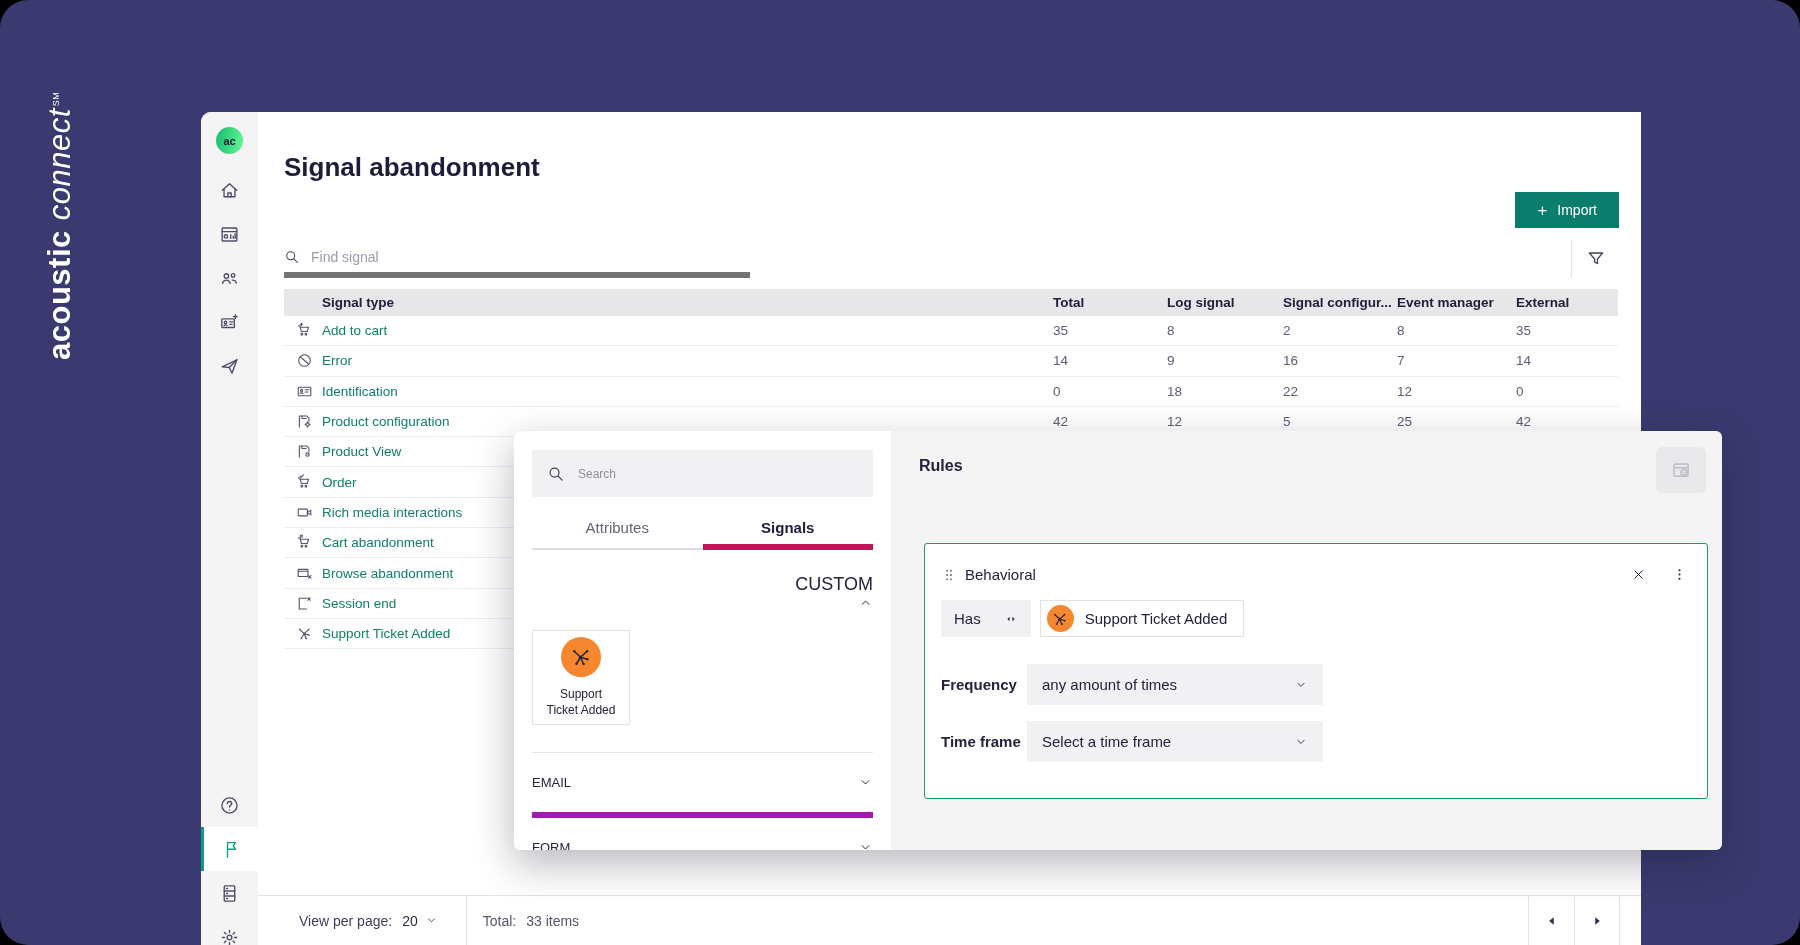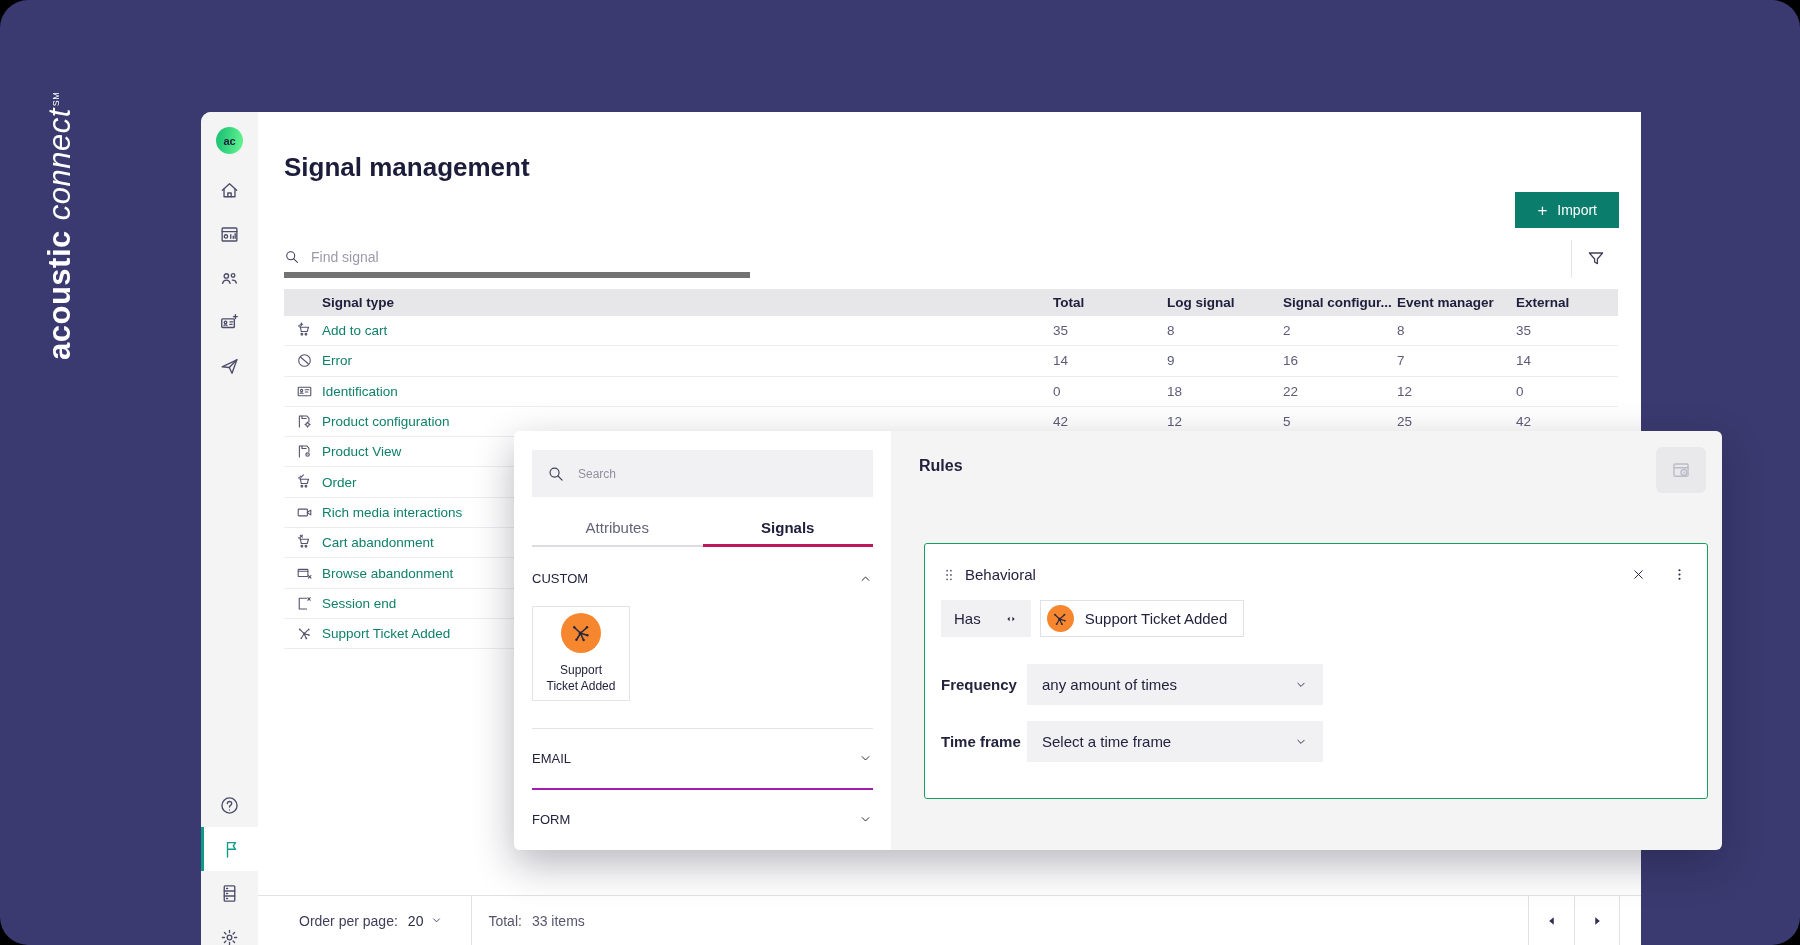--- a/index.html
+++ b/index.html
@@ -75,35 +75,35 @@
   .overlay{position:absolute;left:514px;top:431px;width:1208px;height:419px;display:flex;
     border-radius:6px;box-shadow:0 14px 40px rgba(15,15,40,.30);overflow:hidden;z-index:5;}
   .picker{width:377px;background:#fff;box-sizing:border-box;padding:19px 18px 0 18px;flex:none;}
   .searchbox{height:47px;background:#f1f1f3;display:flex;align-items:center;gap:11px;padding:0 15px;color:#3f3f5c;}
   .searchbox .ic svg{width:18px;height:18px;}
   .searchbox input{border:none;outline:none;background:transparent;font-size:12px;font-family:inherit;width:100%;color:#2c2c4a;}
   .searchbox input::placeholder{color:#8f8fa0;}
   .tabs{display:flex;margin-top:22px;}
   .tab{flex:1;text-align:center;padding-bottom:9px;font-size:15px;color:#63637a;
     border-bottom:2px solid #dcdce2;cursor:pointer;}
-  .tab.active{color:#20203e;font-weight:700;border-bottom:3px solid #be185d;padding-bottom:8px;}
-  .sec-head{display:flex;align-items:flex-start;justify-content:space-between;margin-top:24px;
-    font-size:13px;color:#23233f;cursor:pointer;}
+  .tab.active{color:#20203e;font-weight:700;border-bottom:6px solid #be185d;padding-bottom:8px;}
+  .sec-head{display:flex;align-items:flex-end;justify-content:space-between;margin-top:24px;
+    font-size:18px;color:#23233f;cursor:pointer;flex-direction:column;}
   .sec-head .ic svg{width:15px;height:15px;color:#23233f;}
   .sig-card{margin-top:20px;width:98px;height:95px;border:1px solid #e3e3e8;box-sizing:border-box;
     display:flex;flex-direction:column;align-items:center;justify-content:center;gap:9px;cursor:pointer;}
   .orange-circle{border-radius:50%;background:#f7872e;color:#26263f;display:flex;align-items:center;justify-content:center;flex:none;}
   .orange-circle.lg{width:40px;height:40px;}
   .orange-circle.lg svg{width:24px;height:24px;}
   .orange-circle.sm{width:27px;height:27px;}
   .orange-circle.sm svg{width:18px;height:18px;}
   .sig-card .cap{font-size:12px;color:#23233f;text-align:center;line-height:1.35;}
   .pdivider{border-top:1px solid #e3e3e8;margin-top:27px;}
   .collapsed-row{display:flex;align-items:center;justify-content:space-between;padding:22px 0;
-    font-size:13px;color:#23233f;cursor:pointer;border-bottom:2px solid #a21caf;}
+    font-size:13px;color:#23233f;cursor:pointer;border-bottom:6px solid #a21caf;}
   .collapsed-row:last-child{border-bottom:none;}
   .collapsed-row .ic svg{width:15px;height:15px;}
 
   
   .rules{flex:1;background:#f4f4f5;position:relative;box-sizing:border-box;padding:26px 16px 0 28px;}
   .rules-title{margin:0;font-size:16px;font-weight:700;color:#23233f;}
   .sched-btn{position:absolute;right:16px;top:16px;width:50px;height:46px;background:#e9e9ec;
     border:none;border-radius:6px;display:flex;align-items:center;justify-content:center;color:#bcbcc8;}
   .sched-btn .ic svg{width:22px;height:22px;}
   .rule-card{position:absolute;left:33px;right:14px;top:112px;height:256px;background:#fff;
@@ -225,21 +225,21 @@
               <svg viewBox="0 0 20 20" fill="none" stroke="currentColor" stroke-width="1.3" stroke-linecap="round" stroke-linejoin="round">
                 <circle cx="10" cy="10" r="2.2"></circle>
                 <path d="M10 3.2v2M10 14.8v2M3.2 10h2M14.8 10h2M5.2 5.2l1.4 1.4M13.4 13.4l1.4 1.4M14.8 5.2l-1.4 1.4M6.6 13.4l-1.4 1.4"></path>
               </svg>
             </span>
           </div>
         </nav>
     </aside>
 
     <main class="main">
-      <h1 class="page-title">Signal management</h1>
+      <h1 class="page-title">Signal abandonment</h1>
 
       <button class="import-btn">
         <span class="plus">+</span>
         <span>Import</span>
       </button>
 
       <div class="findbar">
         <span class="ic">
             <svg viewBox="0 0 20 20" fill="none" stroke="currentColor" stroke-width="1.3" stroke-linecap="round" stroke-linejoin="round">
               <circle cx="8.4" cy="8.4" r="5"></circle>
@@ -438,21 +438,21 @@
               <span class="cell num"></span>
               <span class="cell num"></span>
               <span class="cell num"></span>
               <span class="cell num"></span>
             </div>
           </div>
       </div>
 
       <footer class="tfoot">
         <div class="ipp">
-          <span>Order per page:</span>
+          <span>View per page:</span>
           <span class="ipp-select">
             <span>20</span>
             <span class="ic">
                 <svg viewBox="0 0 20 20" fill="none" stroke="currentColor" stroke-width="1.3" stroke-linecap="round" stroke-linejoin="round">
                   <path d="m5.5 7.5 4.5 4.5 4.5-4.5"></path>
                 </svg>
               </span>
           </span>
         </div>
         <div class="vdiv"></div>

